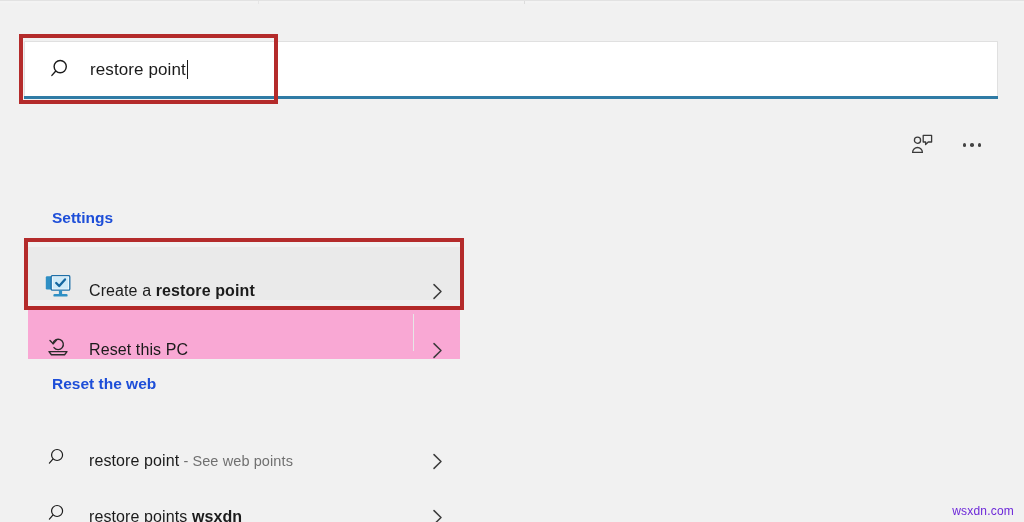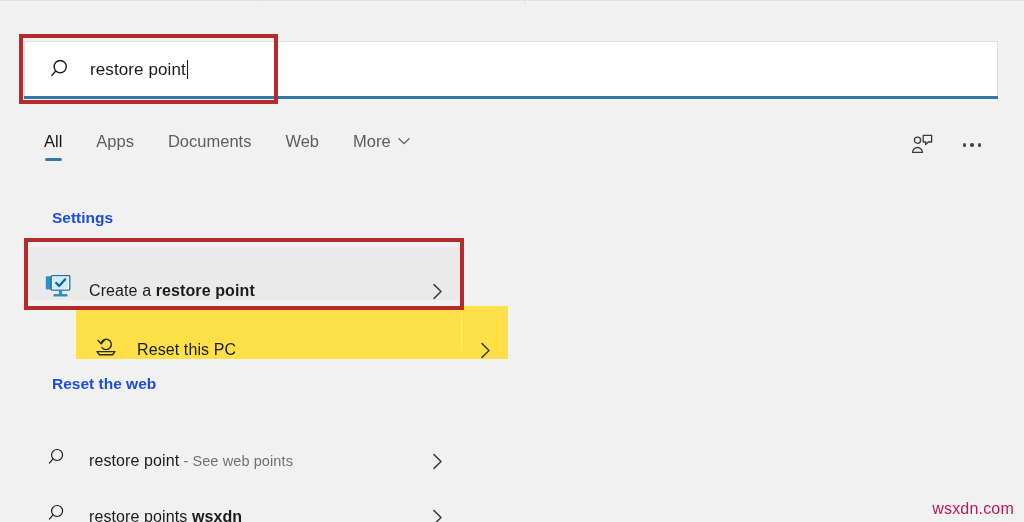--- a/index.html
+++ b/index.html
@@ -142,21 +142,21 @@
     position: absolute;
     left: 28px;
     width: 432px;
     height: 53px;
     display: flex;
     align-items: flex-end;
     cursor: default;
   }
   .result-row.sel { background: #eaeaea; }
   .result-row.plain { background: transparent; }
-  .result-row.white { background: #fde047; margin-left: 48px; }
+  .result-row.white { background: #f9a8d4; }
 
   .row-icon {
     width: 26px; height: 26px;
     margin-left: 17px;
     margin-right: 18px;
     flex: 0 0 auto;
     display: flex; align-items: center; justify-content: center;
   }
   .row-label {
     font-size: 16px;
@@ -180,22 +180,22 @@
   }
 
   #row-create { top: 247px; }
   #row-reset  { top: 306px; }
   #row-web1   { top: 417px; }
   #row-web2   { top: 473px; }
 
   .watermark {
     position: absolute;
     right: 10px; bottom: 4px;
-    font-size: 16px;
-    color: #be185d;
+    font-size: 12px;
+    color: #6d28d9;
     font-family: "Liberation Sans", sans-serif;
     letter-spacing: 0.2px;
   }
 </style>
 </head>
 <body>
 
 <div class="top-edge">
   <div class="seam"></div>
   <div class="seam2"></div>
@@ -205,41 +205,20 @@
   <svg class="search-icon" viewBox="0 0 24 24">
     <circle cx="10.2" cy="9.6" r="6.1" fill="none" stroke="#1b1b1b" stroke-width="1.4"></circle>
     <line x1="5.6" y1="14.2" x2="1.9" y2="18.4" stroke="#1b1b1b" stroke-width="1.4" stroke-linecap="round"></line>
   </svg>
   <span class="search-text">restore point</span>
     <span class="caret"></span>
 </div>
 <div class="searchbox-underline"></div>
 
 <div class="tabbar">
-  <div class="tabs">
-    <div class="tab active">
-      <span>All</span>
-      <span class="underline"></span>
-    </div>
-    <div class="tab">
-      <span>Apps</span>
-    </div>
-    <div class="tab">
-      <span>Documents</span>
-    </div>
-    <div class="tab">
-      <span>Web</span>
-    </div>
-    <div class="tab">
-      <span>More</span>
-      <svg class="chev-small" width="12" height="9" viewBox="0 0 12 9">
-        <polyline points="1,1.8 6,6.6 11,1.8" fill="none" stroke="#5d5d5d" stroke-width="1.3" stroke-linecap="round" stroke-linejoin="round"></polyline>
-      </svg>
-    </div>
-  </div>
 
   <div class="tabbar-actions">
     <div class="icon-btn">
       <svg width="24" height="24" viewBox="0 0 24 24">
         <circle cx="7.5" cy="7.2" r="3.1" fill="none" stroke="#3a3a3a" stroke-width="1.3"></circle>
         <path d="M2.6 19.4 a4.9 4.9 0 0 1 9.8 0 z" fill="none" stroke="#3a3a3a" stroke-width="1.3" stroke-linejoin="round"></path>
         <path d="M13.2 2.4 h8.4 v6.6 h-3.4 l-2.6 2.5 v-2.5 h-2.4 z" fill="none" stroke="#3a3a3a" stroke-width="1.3" stroke-linejoin="round"></path>
       </svg>
     </div>
     <div class="icon-btn ellipsis">

